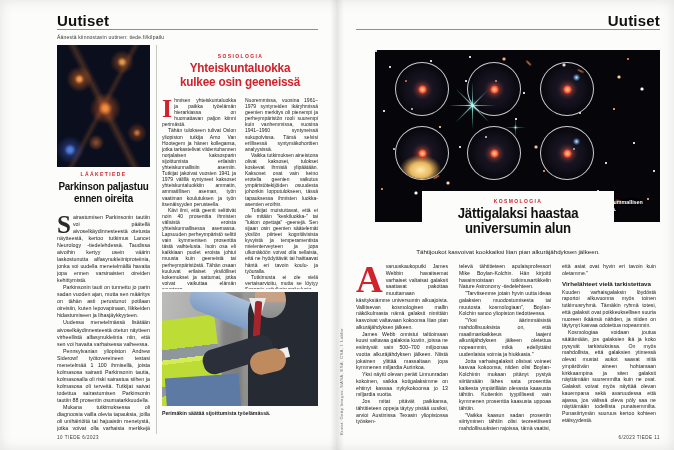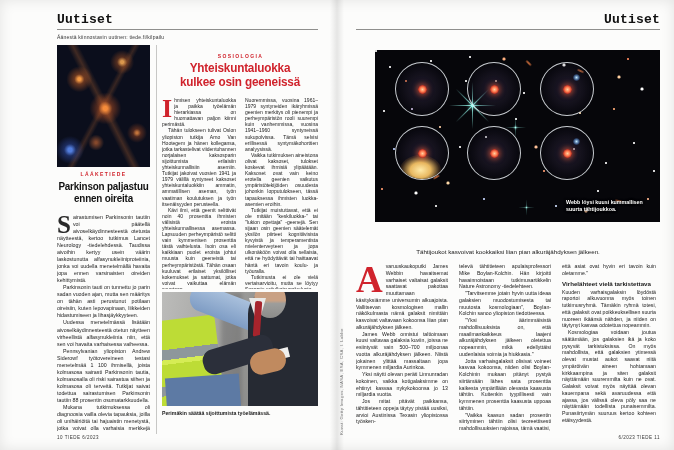--- a/index.html
+++ b/index.html
@@ -9,21 +9,21 @@
     --rule:#8f8f8d;
   }
   html,body{margin:0;padding:0;background:#e4e4e2;}
   .spread{
     position:relative;width:674px;height:450px;background:var(--paper);
     font-family:"Liberation Sans",sans-serif;color:var(--ink);
     overflow:hidden;box-shadow:inset 0 0 14px rgba(0,0,0,.10);
   }
   .abs{position:absolute;}
   
-  .section-title{font-family:Liberation Mono, monospace;font-weight:700;font-size:13px;color:#111;letter-spacing:.2px;}
+  .section-title{font-family:Liberation Sans, sans-serif;font-weight:700;font-size:15px;color:#111;letter-spacing:.2px;}
   .hrule{height:1px;background:var(--rule);}
   .tagline{font-size:5px;color:#333;letter-spacing:.2px;}
   
   .kicker{font-size:5px;font-weight:700;color:var(--red);letter-spacing:1.4px;text-align:center;}
   .headline{font-weight:700;text-align:center;transform:scaleX(.94);transform-origin:center;line-height:1.1;letter-spacing:-.2px;color:#121212;}
   .headline.red{color:var(--red);}
   
   .bodycol{font-size:5.3px;line-height:1.33;text-align:justify;overflow:hidden;color:#222;}
   .bodycol p{margin:0;}
   .bodycol p + p{text-indent:6px;}
@@ -186,20 +186,27 @@
     <div class="gc gc2"></div>
     <div class="gc gc3"></div>
     <div class="gc gc4"></div>
     <div class="gc gc5"></div>
     <div class="gc gc6"></div>
     <div class="gal-caption">Webb löysi kuusi kummallisen suurta tähtijoukkoa.</div>
   </div>
 
   <div class="abs credit" style="left:339px;top:295px;height:140px;">Kuvat: Getty Images, NASA, ESA, CSA, I. Labbe</div>
 
+  <div class="abs title-box" style="left:422px;top:191px;width:192px;height:54px;">
+    <div class="kicker" style="margin-top:7px;">KOSMOLOGIA</div>
+    <div class="headline" style="font-size:14px;margin-top:2px;">
+      <div>Jättigalaksi haastaa</div>
+      <div>universumin alun</div>
+    </div>
+  </div>
   <div class="abs standfirst" style="left:356px;top:248px;width:304px;">Tähtijoukot kasvoivat kookkaiksi liian pian alkuräjähdyksen jälkeen.</div>
 
   <div class="abs bodycol" style="left:356px;top:263px;width:92px;height:177px;font-size:5.2px;line-height:1.3;">
     <p><span class="dc dc-big">A</span><span>varuuskaukoputki James Webbin havaitsemat varhaiset valtaisat galaksit saattavat pakottaa muuttamaan käsityksiämme universumin alkuajoista. Vallitsevan kosmologisen mallin näkökulmasta nämä galaksit nimittäin kasvoivat valtavaan kokoonsa liian pian alkuräjähdyksen jälkeen.</span></p>
     <p>James Webb onnistui taltioimaan kuusi valtavaa galaksia kuviin, joissa ne esiintyvät vain 500–700 miljoonaa vuotta alkuräjähdyksen jälkeen. Niistä jokainen ylittää massaltaan jopa kymmenen miljardia Aurinkoa.</p>
     <p>Yksi näytti olevan peräti Linnunradan kokoinen, vaikka kotigalaksimme on ehtinyt kasvaa nykykokoonsa jo 13 miljardia vuotta.</p>
     <p>Jos mitat pitävät paikkansa, tähtitieteen oppeja täytyy pistää uusiksi, arvioi Austinissa Texasin yliopistossa työsken-</p>
   </div>
   <div class="abs bodycol" style="left:459px;top:263px;width:92px;height:177px;font-size:5.2px;line-height:1.3;">
     <p>televä tähtitieteen apulaisprofessori Mike Boylan-Kolchin. Hän kirjoitti havainnoistaan tutkimusartikkelin Nature Astronomy -tiedelehteen.</p>

